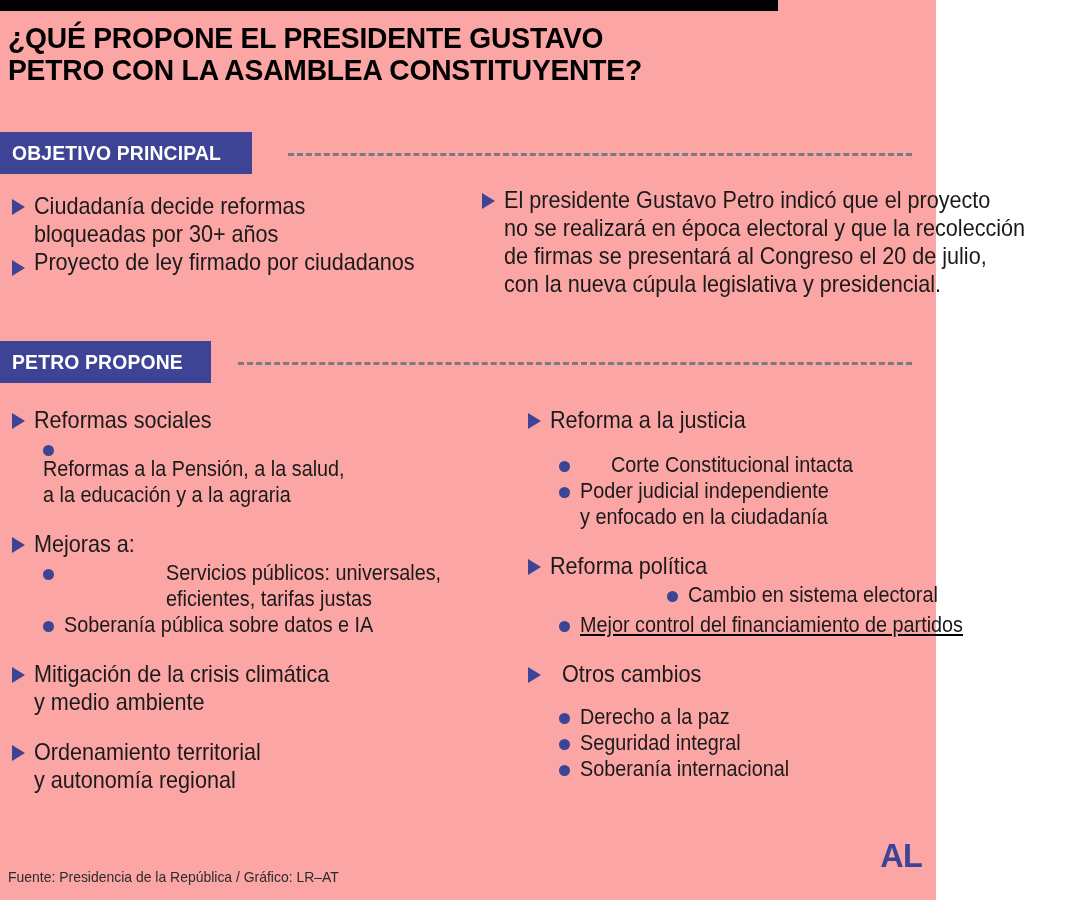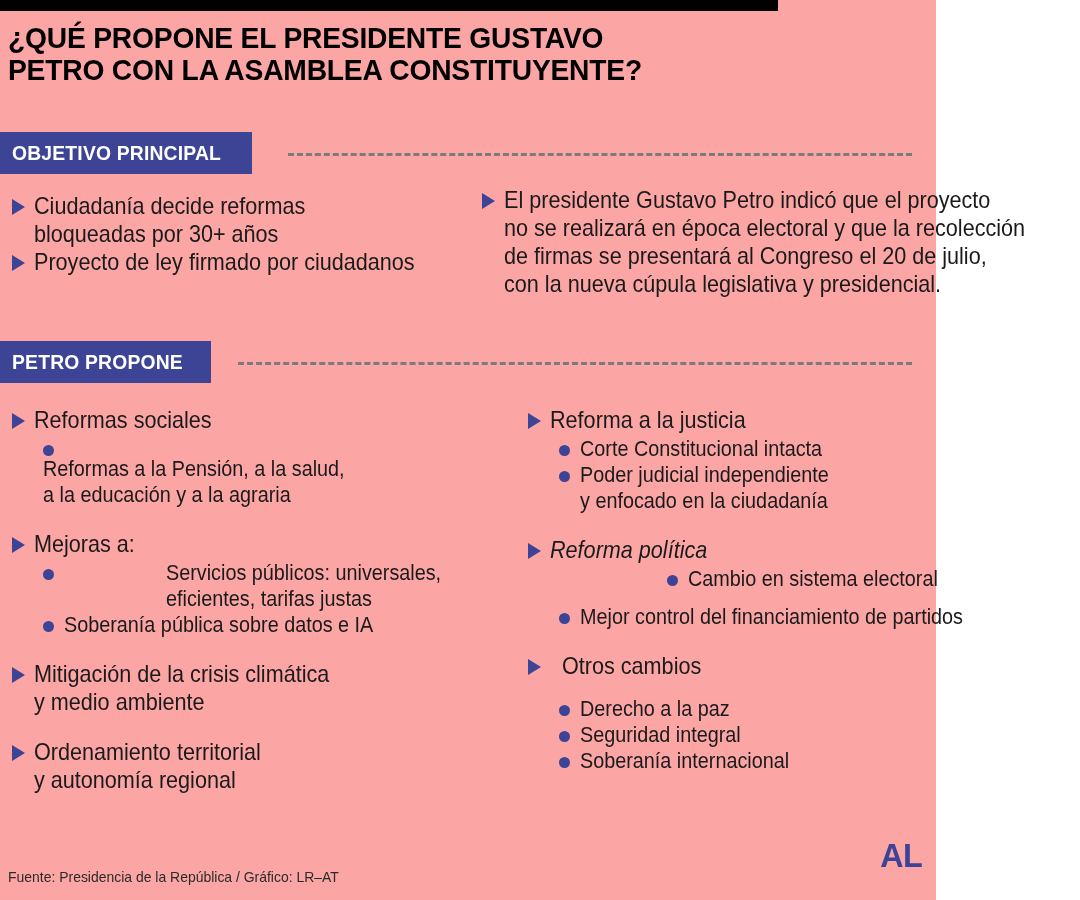--- a/index.html
+++ b/index.html
@@ -128,21 +128,21 @@
   <div class="col" style="left:12px; top:192px; width:450px;">
       <div class="row lvl1">
         <div class="mk">
           <div class="tri"></div>
         </div>
         <div class="txt cond">
           <span class="ln">Ciudadanía decide reformas</span>
           <span class="ln">bloqueadas por 30+ años</span>
         </div>
       </div>
-      <div class="row lvl1" style="margin-top: 0px;">
+      <div class="row lvl1" style="margin-top: 0px; align-items: flex-end;">
         <div class="mk">
           <div class="tri"></div>
         </div>
         <div class="txt cond">
           <span class="ln">Proyecto de ley firmado por ciudadanos</span>
         </div>
       </div>
     </div>
   <div class="col" style="left:482px; top:186px; width:580px;">
       <div class="row lvl1">
@@ -229,54 +229,54 @@
     </div>
   <div class="col" style="left:528px; top:406px; width:545px;">
       <div class="row lvl1">
         <div class="mk">
           <div class="tri"></div>
         </div>
         <div class="txt cond">
           <span class="ln">Reforma a la justicia</span>
         </div>
       </div>
-      <div class="row lvl2" style="margin-top: 2px;">
+      <div class="row lvl2" style="margin-top: 18px; gap: 31px;">
         <div class="mk">
           <div class="dot"></div>
         </div>
         <div class="txt cond">
           <span class="ln">Corte Constitucional intacta</span>
         </div>
       </div>
       <div class="row lvl2" style="margin-top: 0px;">
         <div class="mk">
           <div class="dot"></div>
         </div>
         <div class="txt cond">
           <span class="ln">Poder judicial independiente</span>
           <span class="ln">y enfocado en la ciudadanía</span>
         </div>
       </div>
-      <div class="row lvl1" style="margin-top: 22px; font-style: italic;">
+      <div class="row lvl1" style="margin-top: 22px;">
         <div class="mk">
           <div class="tri"></div>
         </div>
         <div class="txt cond">
           <span class="ln">Reforma política</span>
         </div>
       </div>
       <div class="row lvl2" style="margin-top: 2px; justify-content: center;">
         <div class="mk">
           <div class="dot"></div>
         </div>
         <div class="txt cond">
           <span class="ln">Cambio en sistema electoral</span>
         </div>
       </div>
-      <div class="row lvl2" style="margin-top: 12px;">
+      <div class="row lvl2" style="margin-top: 4px; text-decoration: underline;">
         <div class="mk">
           <div class="dot"></div>
         </div>
         <div class="txt cond">
           <span class="ln">Mejor control del financiamiento de partidos</span>
         </div>
       </div>
       <div class="row lvl1" style="margin-top: 22px; gap: 12px;">
         <div class="mk">
           <div class="tri"></div>

